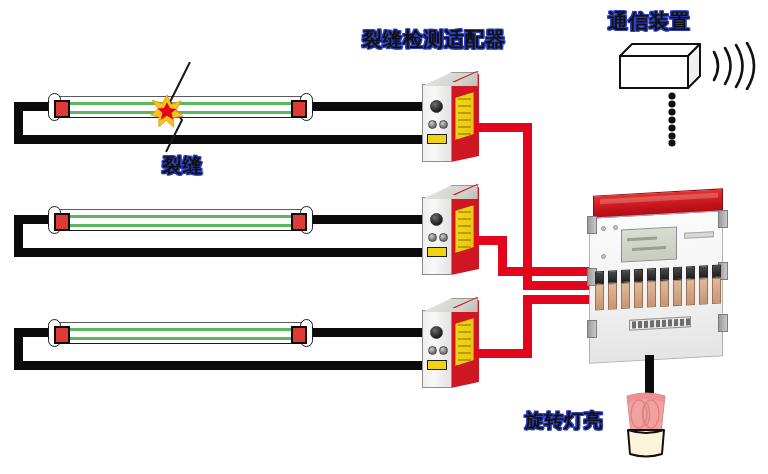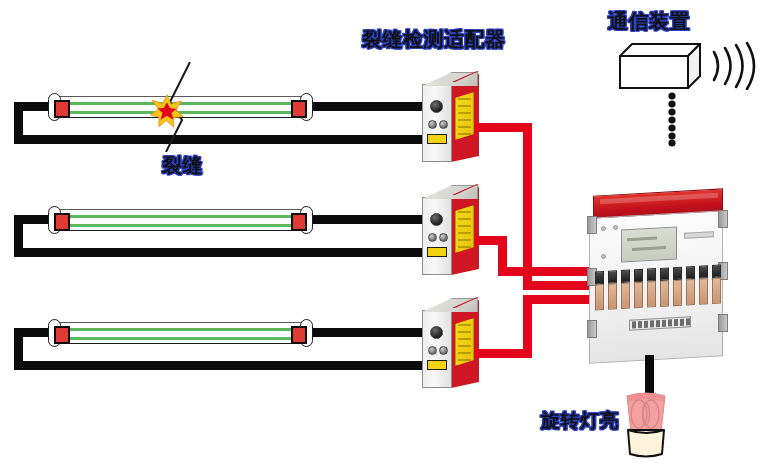--- a/index.html
+++ b/index.html
@@ -25,21 +25,21 @@
       -1.2px -1.2px 0 #2b3fc4,
        1.2px -1.2px 0 #2b3fc4,
       -1.2px  1.2px 0 #2b3fc4,
        1.2px  1.2px 0 #2b3fc4,
       -1.2px  0    0 #2b3fc4,
        1.2px  0    0 #2b3fc4,
        0   -1.2px  0 #2b3fc4,
        0    1.2px  0 #2b3fc4;
   }
   .lbl.cn{font-size:20px;}
-  .lbl.cn-sm{font-size:19px;margin-left:16px;}
+  .lbl.cn-sm{font-size:19px;}
   .lbl.lat{font-size:25px;letter-spacing:1px;font-weight:500;}
 
   
   .cab{position:absolute;background:#0b0b0b;}
   .cab.h{height:9px;}
   .cab.v{width:9px;}
 
   
   .red{position:absolute;background:#e3051b;}
   .red.h{height:9px;}

